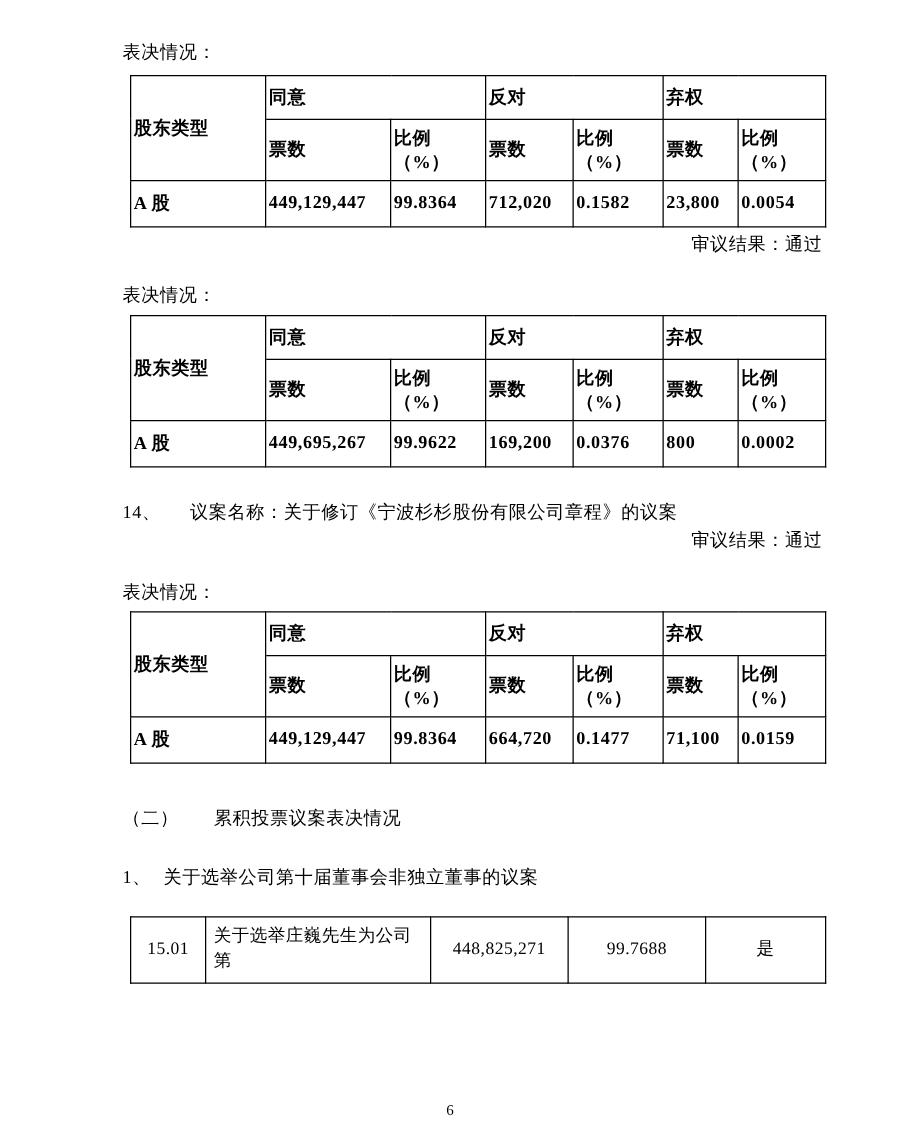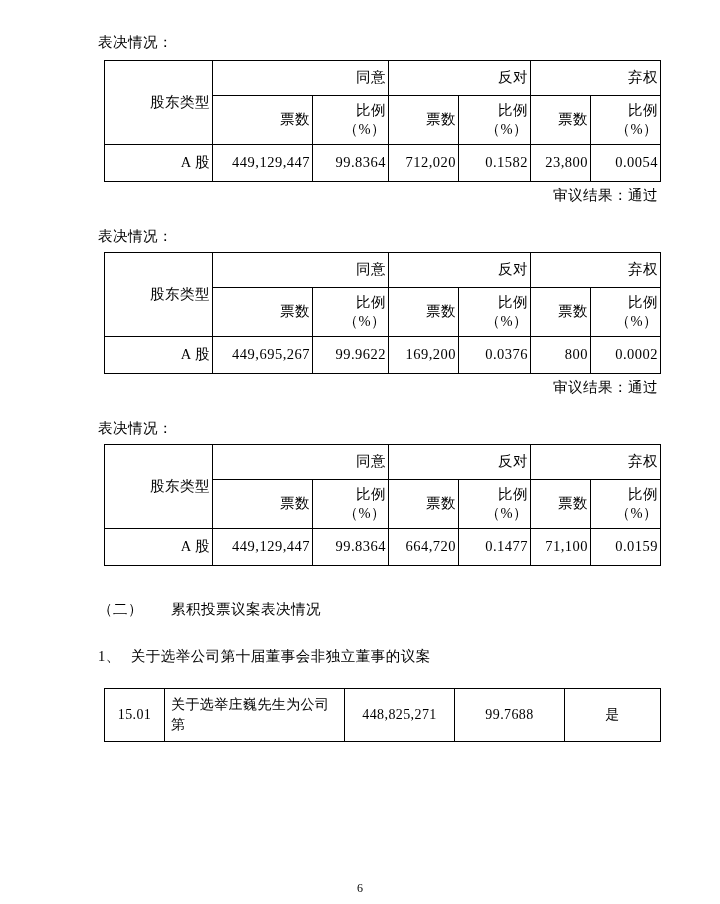--- a/index.html
+++ b/index.html
@@ -29,23 +29,23 @@
     letter-spacing: 0.5px;
   }
   .vote-table {
     border-collapse: collapse;
     width: 556px;
     margin: 0 0 0 6px;
     table-layout: fixed;
   }
   .vote-table td, .vote-table th {
     border: 1px solid #000000;
-    text-align: right;
-    font-size: 14.5px;
-    font-weight: normal;
+    text-align: left;
+    font-size: 14.5px;
+    font-weight: bold;
     padding: 5px 2px;
     letter-spacing: 0.5px;
   }
   .vote-table .h-row td { height: 24px; }
   .vote-table .s-row td { height: 22px; }
   .vote-table .d-row td { height: 26px; }
   .num-cell {
     font-family: "Liberation Serif", "DejaVu Serif", serif;
     letter-spacing: 0.3px;
   }
@@ -179,20 +179,23 @@
       <td class="num-cell">449,695,267</td>
       <td class="num-cell">99.9622</td>
       <td class="num-cell">169,200</td>
       <td class="num-cell">0.0376</td>
       <td class="num-cell">800</td>
       <td class="num-cell">0.0002</td>
     </tr>
   </tbody>
     </table>
 
+  <div class="item-head">
+    <span class="seq">14、</span><span>议案名称：关于修订《宁波杉杉股份有限公司章程》的议案</span>
+  </div>
   <div class="item-result">审议结果：通过</div>
   <div class="sub-label">表决情况：</div>
   <table class="vote-table">
     <colgroup>
       <col style="width:108px">
         <col style="width:100px">
         <col style="width:76px">
       <col style="width:70px">
         <col style="width:72px">
         <col style="width:60px">

